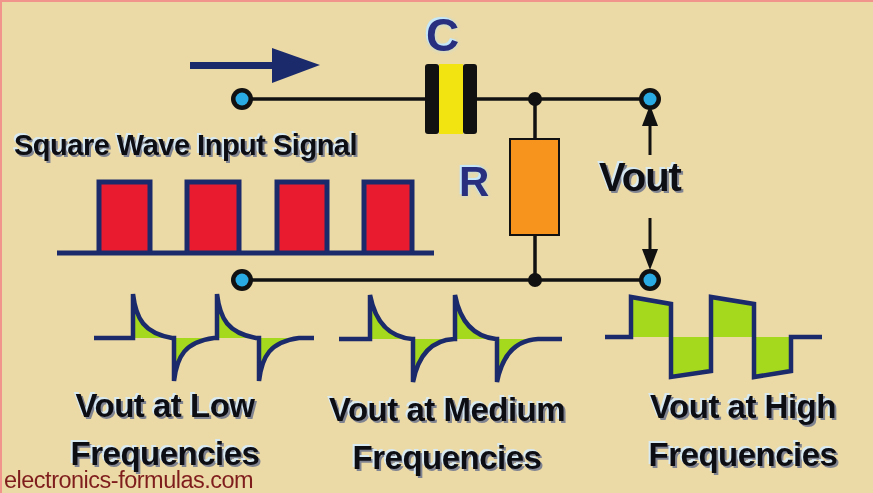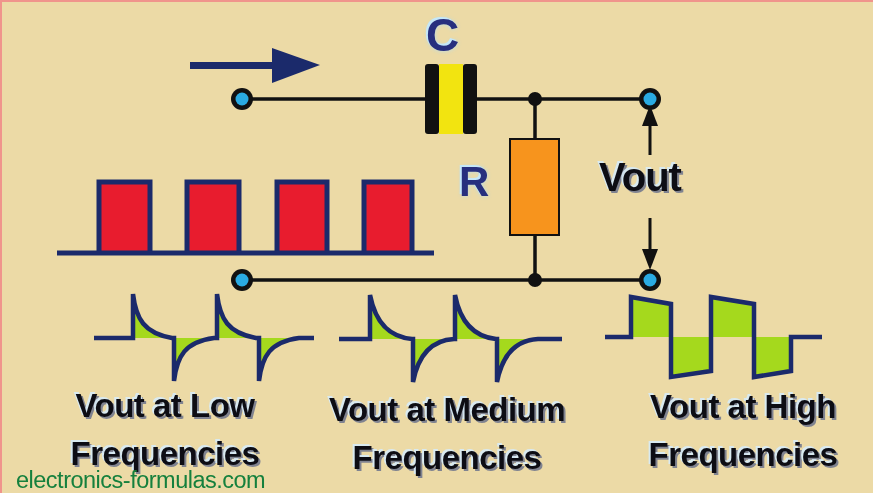--- a/index.html
+++ b/index.html
@@ -23,22 +23,22 @@
   .input-label{left:12px;top:127px;font-size:29px;letter-spacing:-.5px;}
   .cap-label{left:424px;top:6px;font-size:46px;}
   .res-label{left:457px;top:156px;font-size:42px;}
   .vout-label{left:597px;top:153px;font-size:40px;letter-spacing:-1px;}
   .caption{position:absolute;width:280px;text-align:center;font-weight:bold;
            font-size:33px;line-height:48px;letter-spacing:-.5px;}
   .caption .cap-line{display:block;}
   .caption-low{left:23px;top:380px;}
   .caption-medium{left:305px;top:384px;}
   .caption-high{left:601px;top:381px;}
-  .watermark{position:absolute;left:14px;top:465px;font-size:23.5px;font-weight:normal;
-             color:#15803d;letter-spacing:-.5px;}
+  .watermark{position:absolute;left:2px;top:465px;font-size:23.5px;font-weight:normal;
+             color:#7f1d1d;letter-spacing:-.5px;}
 </style>
 </head>
 <body>
 
 <div class="stage">
 
   <svg width="873" height="493" viewBox="0 0 873 493">
 
     <g fill="#a5d91d" stroke="none">
       <path d="M131,292 C134,317 142,331 170,336 L131,336 Z"></path>
@@ -116,20 +116,21 @@
     </g>
 
     <g stroke="#111111" stroke-width="3" fill="#111111">
       <line x1="648" y1="122" x2="648" y2="153"></line>
       <polygon points="648,103 640,124 656,124" stroke="none"></polygon>
       <line x1="648" y1="216" x2="648" y2="249"></line>
       <polygon points="648,268 640,247 656,247" stroke="none"></polygon>
     </g>
   </svg>
 
+  <div class="lbl emboss input-label">Square Wave Input Signal</div>
 
   <div class="lbl navyletter cap-label">C</div>
 
   <div class="lbl navyletter res-label">R</div>
 
   <div class="lbl emboss vout-label">Vout</div>
 
   <div class="caption caption-low emboss">
     <span class="cap-line">Vout at Low</span>
     <span class="cap-line">Frequencies</span>

